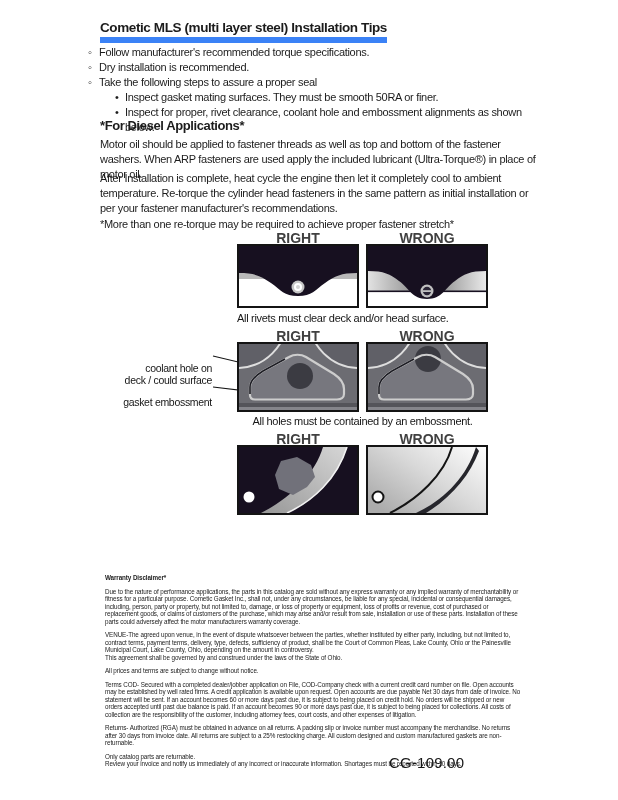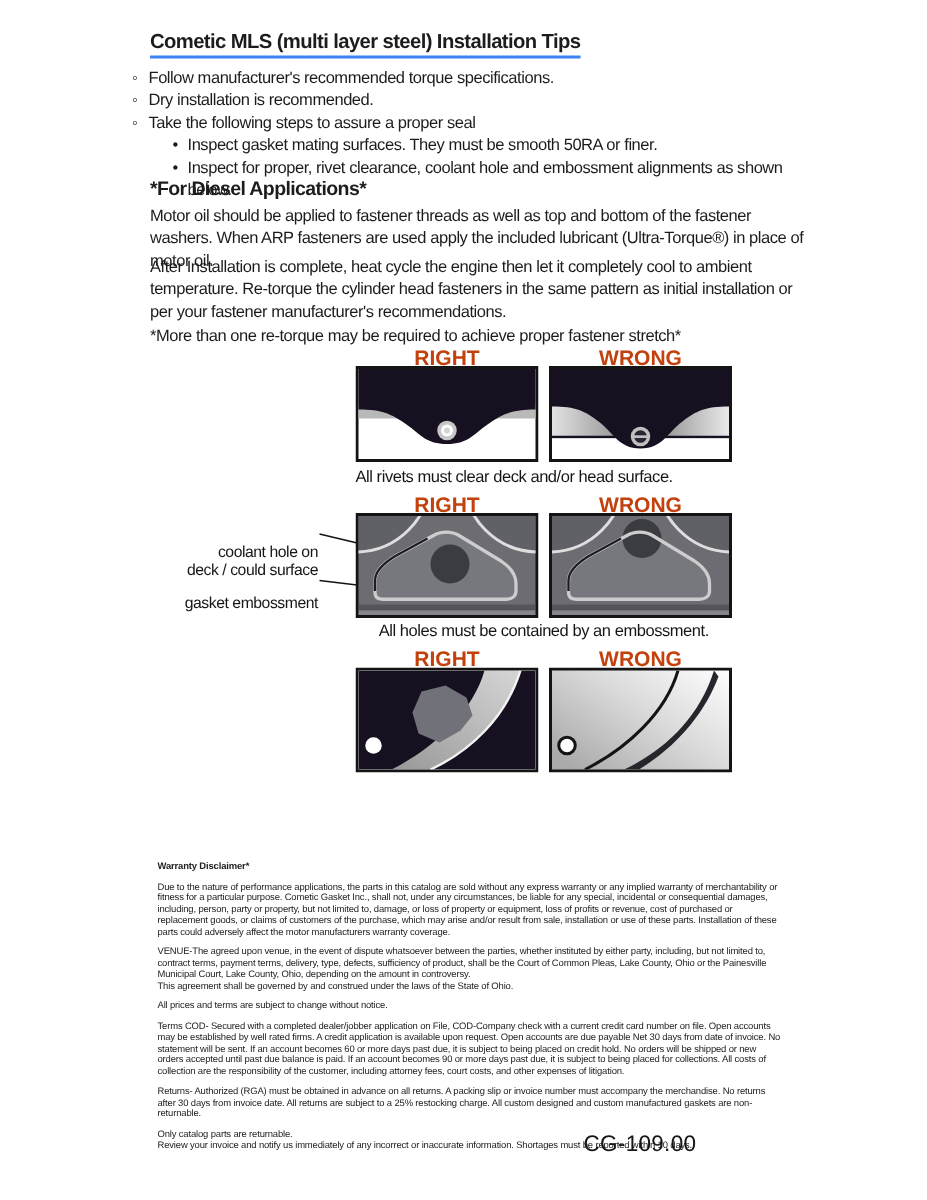--- a/index.html
+++ b/index.html
@@ -1,35 +1,35 @@
 <!DOCTYPE html>
 <html><head>
 <meta charset="utf-8">
 <style>
   html,body{margin:0;padding:0;background:#ffffff;}
   .page{
     position:relative;width:618px;height:800px;background:#ffffff;overflow:hidden;
     font-family:"Liberation Sans",sans-serif;color:#1c1c1c;
   }
   .title{position:absolute;left:100px;top:20px;font-size:13.5px;font-weight:bold;letter-spacing:-0.4px;}
-  .title span{border-bottom:2px solid #3b82f6;padding-bottom:2px;}
+  .title span{border-bottom:6px solid #3b82f6;padding-bottom:2px;}
 
   .bullets{position:absolute;left:88px;top:45px;width:455px;font-size:11px;letter-spacing:-0.3px;line-height:15px;}
   .b-row{display:flex;}
   .b-marker{width:11px;flex:none;}
   .b-sub{margin-left:27px;}
   .b-sub .b-marker{width:10px;}
 
   .diesel-h{position:absolute;left:100px;top:118px;font-size:13px;font-weight:bold;letter-spacing:-0.4px;}
   .bodypara{position:absolute;left:100px;width:444px;font-size:11px;letter-spacing:-0.3px;line-height:15px;}
   .p1{top:137px;}
   .p2{top:171px;}
   .pnote{top:217px;}
 
-  .dlabel{position:absolute;width:122px;text-align:center;font-size:14px;font-weight:600;color:#c2410c;}
+  .dlabel{position:absolute;width:122px;text-align:center;font-size:14px;font-weight:600;color:#404040;}
   .dbox{position:absolute;width:122px;}
   .dcap{position:absolute;font-size:11px;letter-spacing:-0.3px;line-height:13px;color:#161616;}
   .dcap-center{width:251px;text-align:center;}
 
   .side-label{position:absolute;left:106px;width:106px;text-align:right;font-size:10.5px;letter-spacing:-0.3px;line-height:11.5px;color:#161616;margin-top:19px;}
   .leader{position:absolute;left:211px;top:348px;}
 
   .legal{position:absolute;left:105px;top:574px;width:417px;font-size:6.3px;line-height:7.5px;letter-spacing:-0.1px;color:#222;}
   .legal .lh{font-weight:bold;margin:0 0 6px 0;}
   .legal p{margin:0 0 6px 0;}

